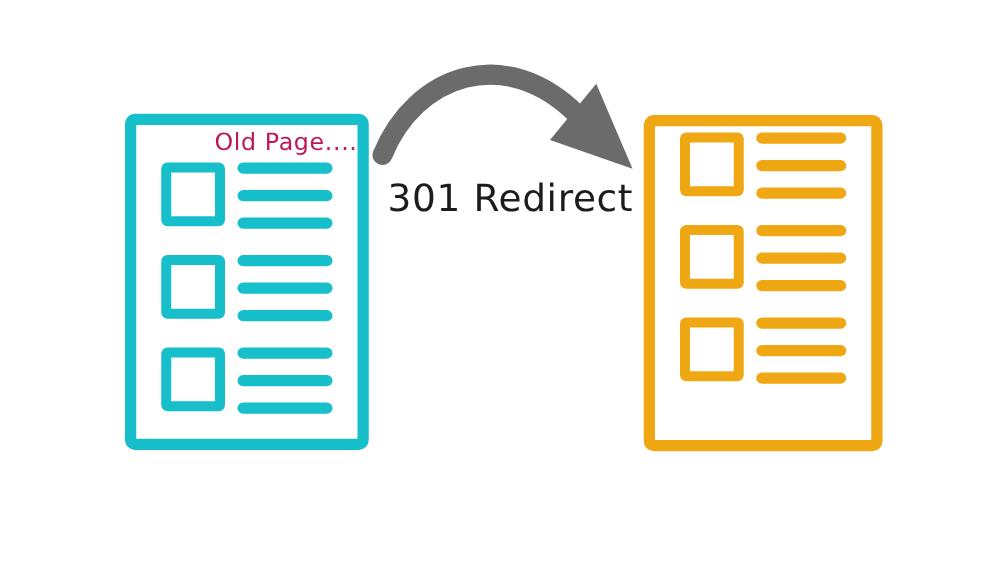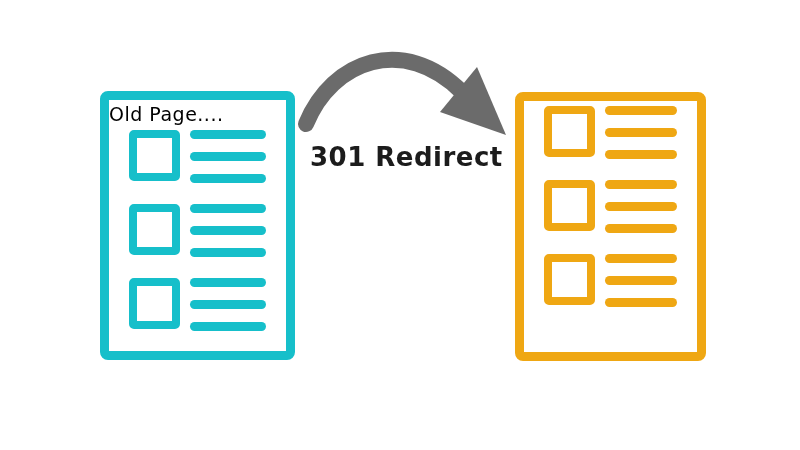--- a/index.html
+++ b/index.html
@@ -28,26 +28,26 @@
     width: 195px;
     height: 269px;
   }
   .page-new {
     left: 515px;
     top: 92px;
     width: 191px;
     height: 269px;
   }
   .page-title {
-    text-align: left;
+    text-align: right;
     margin-top: 3px;
     font-size: 19px;
     font-weight: 500;
     letter-spacing: 0.5px;
-    color: #000000;
+    color: #be185d;
     white-space: nowrap;
   }
   .rows {
     display: flex;
     flex-direction: column;
     gap: 21px;
     padding: 5px 20px 0 20px;
   }
   .row {
     display: flex;
@@ -80,22 +80,22 @@
     left: 0;
     top: 0;
     pointer-events: none;
   }
   .redirect-label {
     position: absolute;
     left: 310px;
     top: 142px;
     width: 170px;
     text-align: center;
-    font-size: 26px;
-    font-weight: 700;
+    font-size: 30px;
+    font-weight: 400;
     letter-spacing: 0.5px;
     color: #1c1c1c;
     white-space: nowrap;
   }
 </style>
 </head>
 <body>
 
 <div class="canvas">
 

